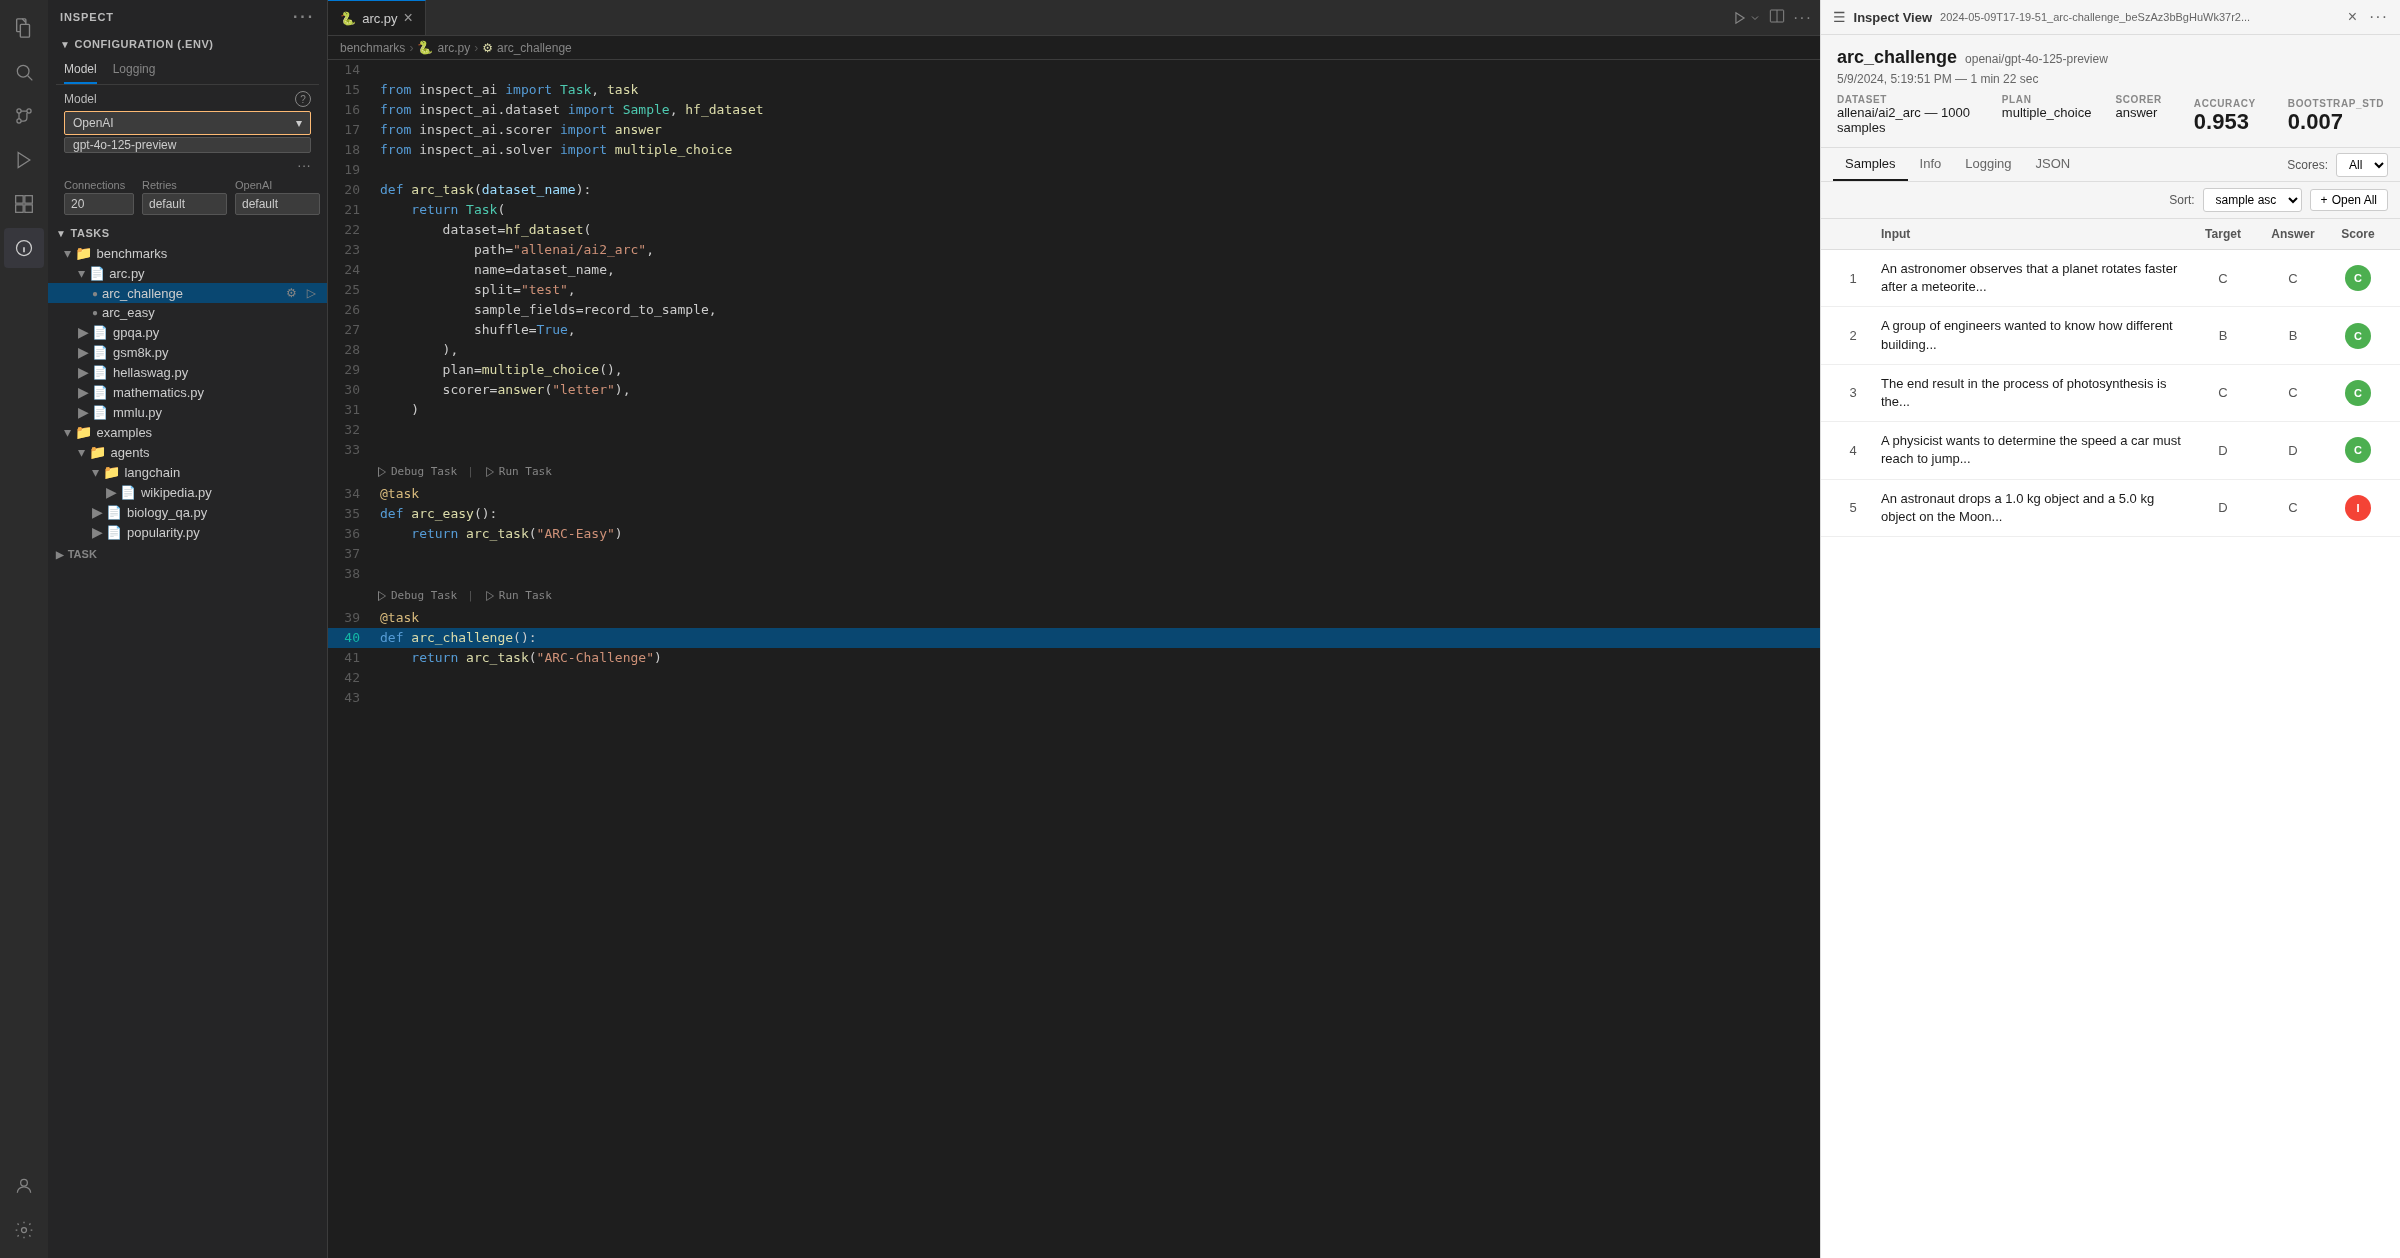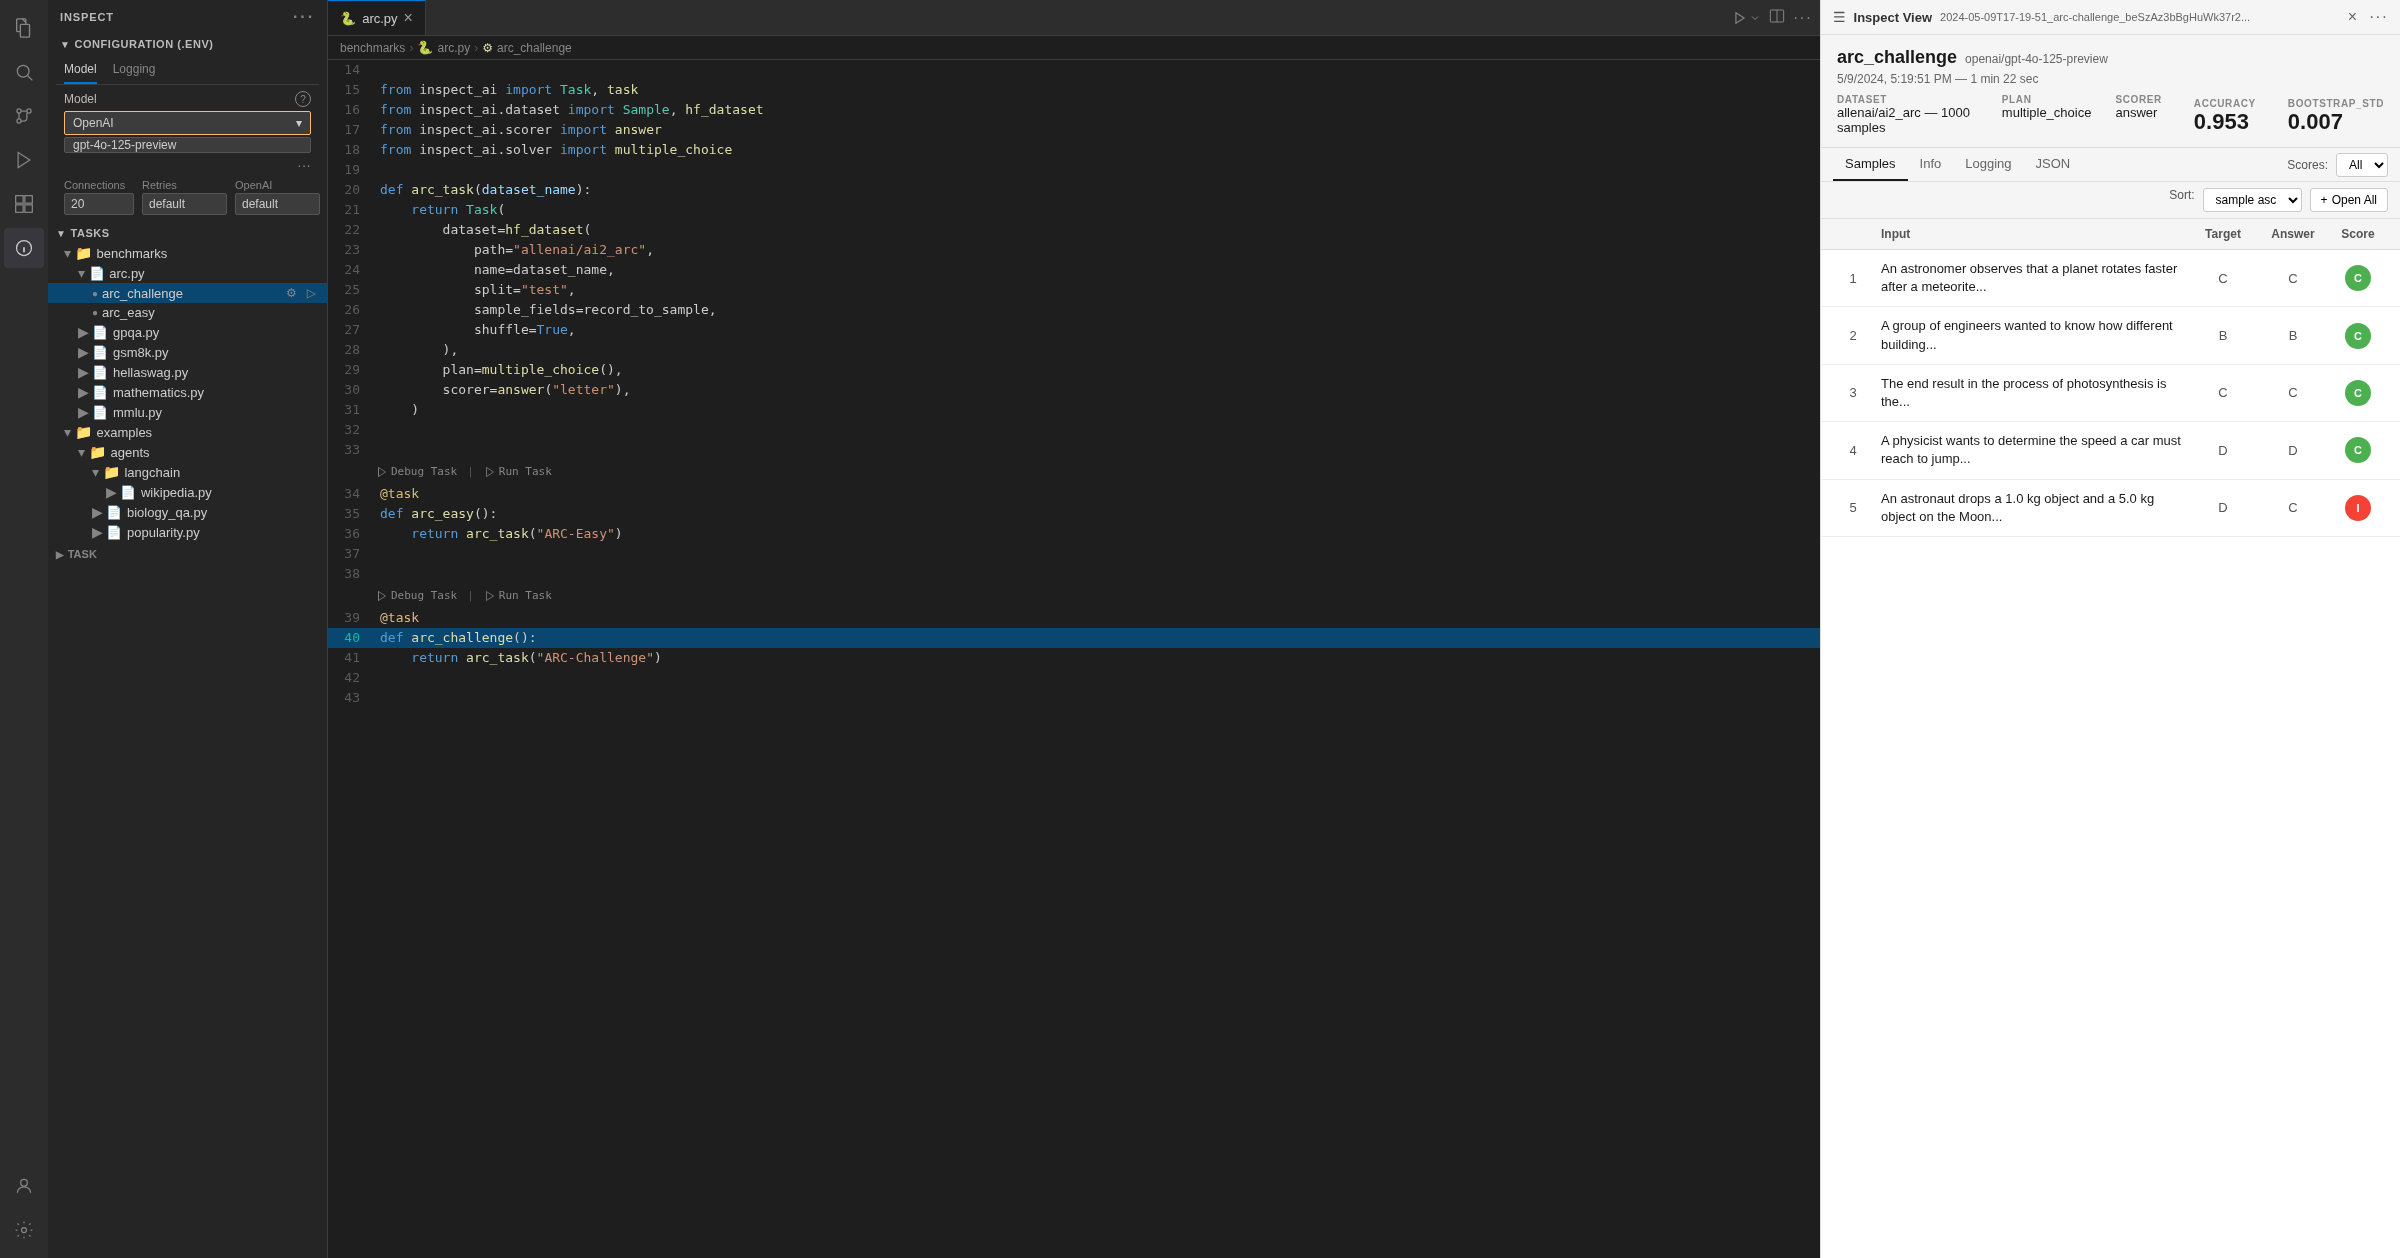--- a/index.html
+++ b/index.html
@@ -494,20 +494,21 @@
       border: 1px solid #ccc;
       padding: 3px 8px;
       font-size: 12px;
       border-radius: 3px;
       cursor: pointer;
     }
 
     
     .sort-bar {
       display: flex;
+      align-items: center;
       justify-content: flex-end;
       padding: 6px 12px;
       gap: 8px;
       font-size: 12px;
       color: #555;
       border-bottom: 1px solid #ddd;
       background: #f5f5f5;
       flex-shrink: 0;
     }
     .sort-select {

